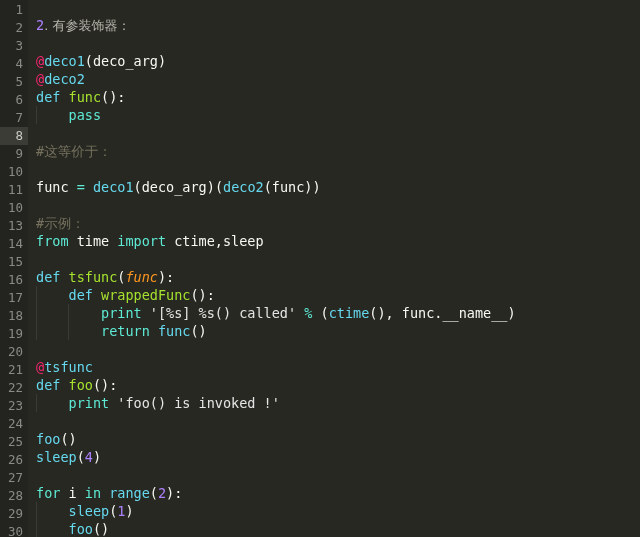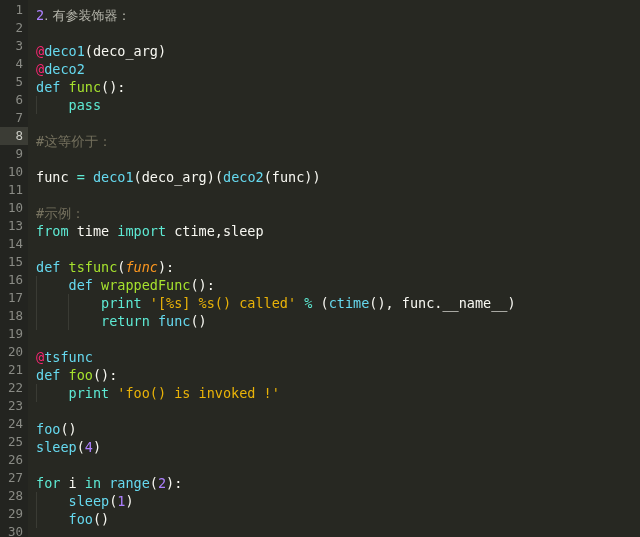--- a/index.html
+++ b/index.html
@@ -48,21 +48,21 @@
   .gutter-row.active {
     background: #3b3c35;
     color: #c9cac3;
   }
 
   
   #code {
     flex: 1 1 auto;
     height: 537px;
     background: #272822;
-    padding-top: 6px;
+    padding-top: 16px;
     padding-left: 8px;
     box-sizing: border-box;
     position: relative;
     overflow: hidden;
   }
   .code-row {
     height: 18px;
     line-height: 18px;
     font-size: 13.5px;
     white-space: pre;
@@ -81,21 +81,21 @@
   }
 
   
   .t-plain   { color: #f8f8f2; }
   .t-kw      { color: #5eead4; }                 
   .t-def     { color: #66d9ef; }  
   .t-fn      { color: #a6e22e; }                 
   .t-call    { color: #66d9ef; }                 
   .t-param   { color: #fd971f; font-style: italic; }  
   .t-num     { color: #ae81ff; }                 
-  .t-str     { color: #eab308; }                 
+  .t-str     { color: #e5e5e5; }                 
   .t-cmt     { color: #75715e; }                 
   .t-at      { color: #f92672; }                 
   .t-punct   { color: #f8f8f2; }
   .t-cjk     { color: #b6b6ac; font-family: "DejaVu Sans", "Liberation Sans", sans-serif; font-size: 13px; }
 </style>
 </head>
 <body>
 
 <div id="editor">
 

